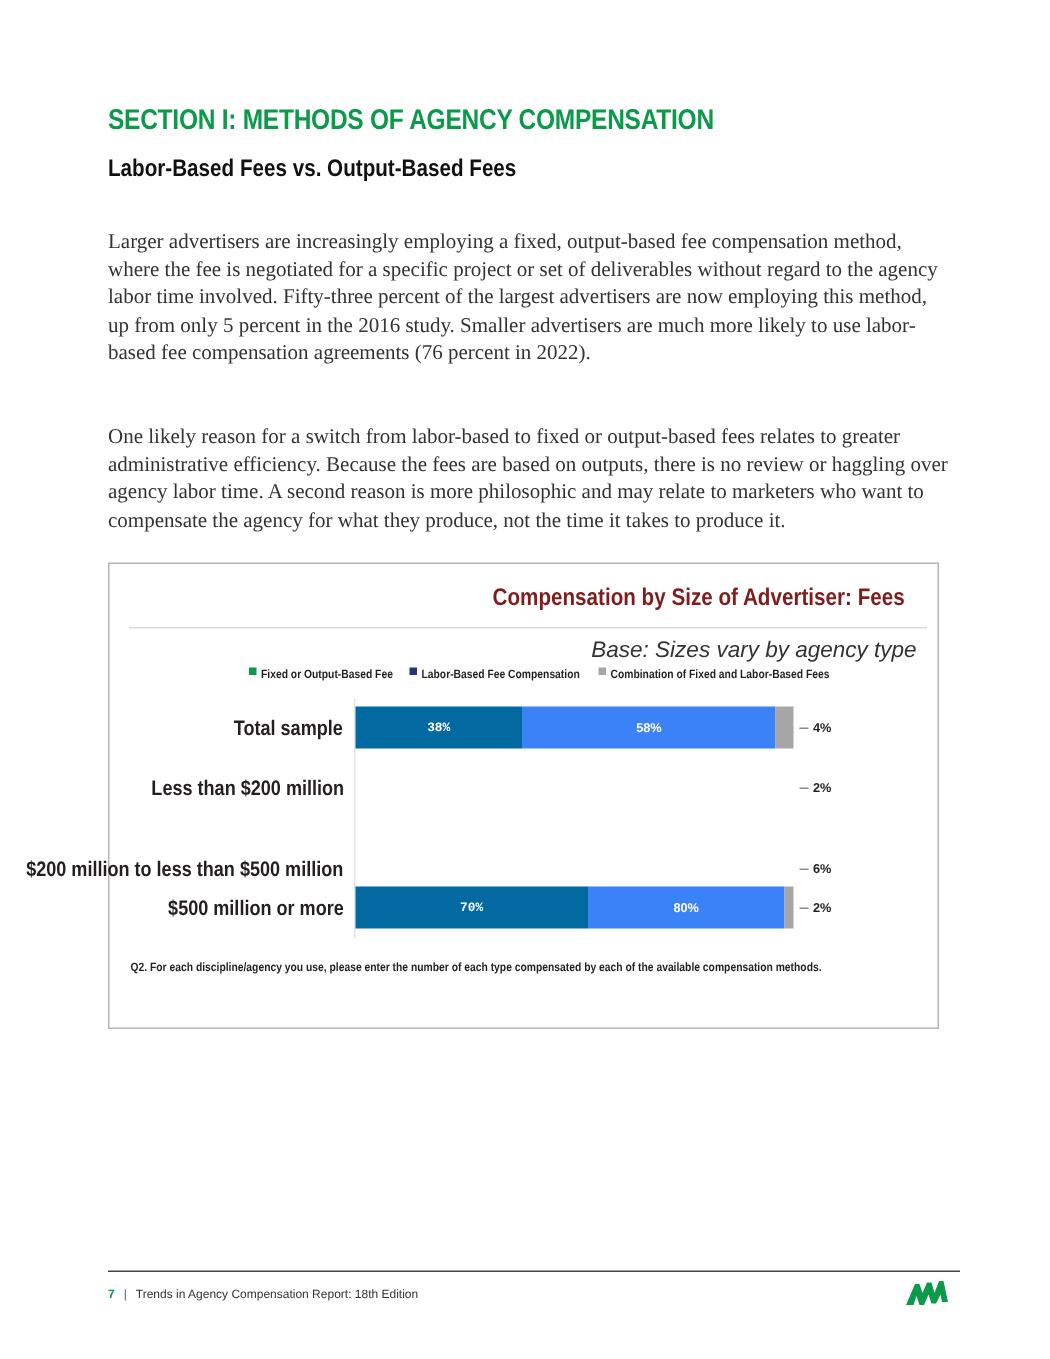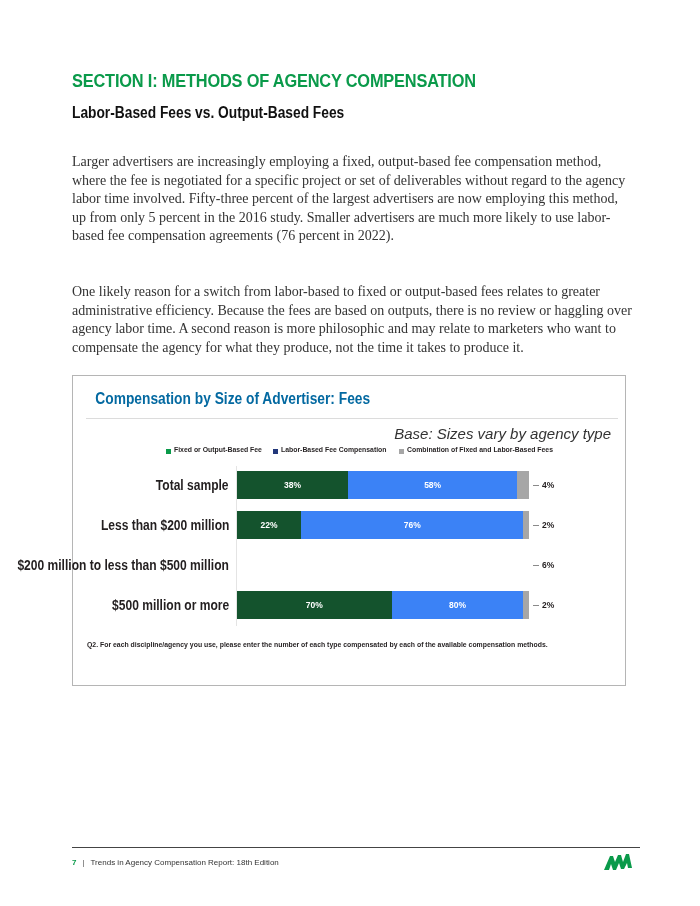--- a/index.html
+++ b/index.html
@@ -62,24 +62,24 @@
       width: 554px;
       height: 311px;
       border: 1px solid #b5b5b5;
       box-sizing: border-box;
     }
     .chart-title {
       position: absolute;
       left: 0;
       right: 0;
       top: 14px;
-      text-align: left;
+      text-align: right;
       font-weight: bold;
       font-size: 16px;
-      color: #0369a1;
+      color: #7f1d1d;
       margin: 0;
     }
     .chart-title span {
       display: inline-block;
       transform: scaleX(0.86);
     }
     .chart-divider {
       position: absolute;
       left: 13px;
       right: 7px;
@@ -100,21 +100,21 @@
       top: 69px;
       left: 0;
       right: 0;
       font-size: 8px;
       font-weight: bold;
       color: #231f20;
     }
     .legend-item {
       position: absolute;
       display: flex;
-      align-items: flex-end;
+      align-items: flex-start;
       white-space: nowrap;
     }
     .legend-swatch {
       width: 5px;
       height: 5px;
       margin-right: 3px;
       display: inline-block;
     }
     .legend-item span.lbl {
       display: inline-block;
@@ -163,21 +163,21 @@
     }
     .seg {
       height: 100%;
       display: flex;
       align-items: center;
       justify-content: center;
       font-size: 8.5px;
       font-weight: bold;
       color: #ffffff;
     }
-    .seg-green { background: #14532d; }
+    .seg-green { background: #0369a1; font-family: Liberation Mono, monospace; }
     .seg-blue { background: #3b82f6; }
     .seg-gray { background: #a6a6a6; }
     .side-value {
       position: absolute;
       left: 460px;
       top: 0;
       height: 28px;
       display: flex;
       align-items: center;
       font-size: 8.5px;
@@ -276,32 +276,27 @@
       <div class="seg seg-gray" style="width:4%"></div>
     </div>
     <div class="side-value">
       <span class="tick"></span>
       <span>4%</span>
     </div>
   </div>
 
   <div class="bar-row" style="top:135px">
     <div class="bar-label"><span>Less than $200 million</span></div>
-    <div class="bar-track">
-      <div class="seg seg-green" style="width:22%">22%</div>
-      <div class="seg seg-blue" style="width:76%">76%</div>
-      <div class="seg seg-gray" style="width:2%"></div>
-    </div>
     <div class="side-value">
       <span class="tick"></span>
       <span>2%</span>
     </div>
   </div>
 
-  <div class="bar-row" style="top:175px">
+  <div class="bar-row" style="top:189px">
     <div class="bar-label"><span>$200 million to less than $500 million</span></div>
     <div class="side-value">
       <span class="tick"></span>
       <span>6%</span>
     </div>
   </div>
 
   <div class="bar-row" style="top:215px">
     <div class="bar-label"><span>$500 million or more</span></div>
     <div class="bar-track">

